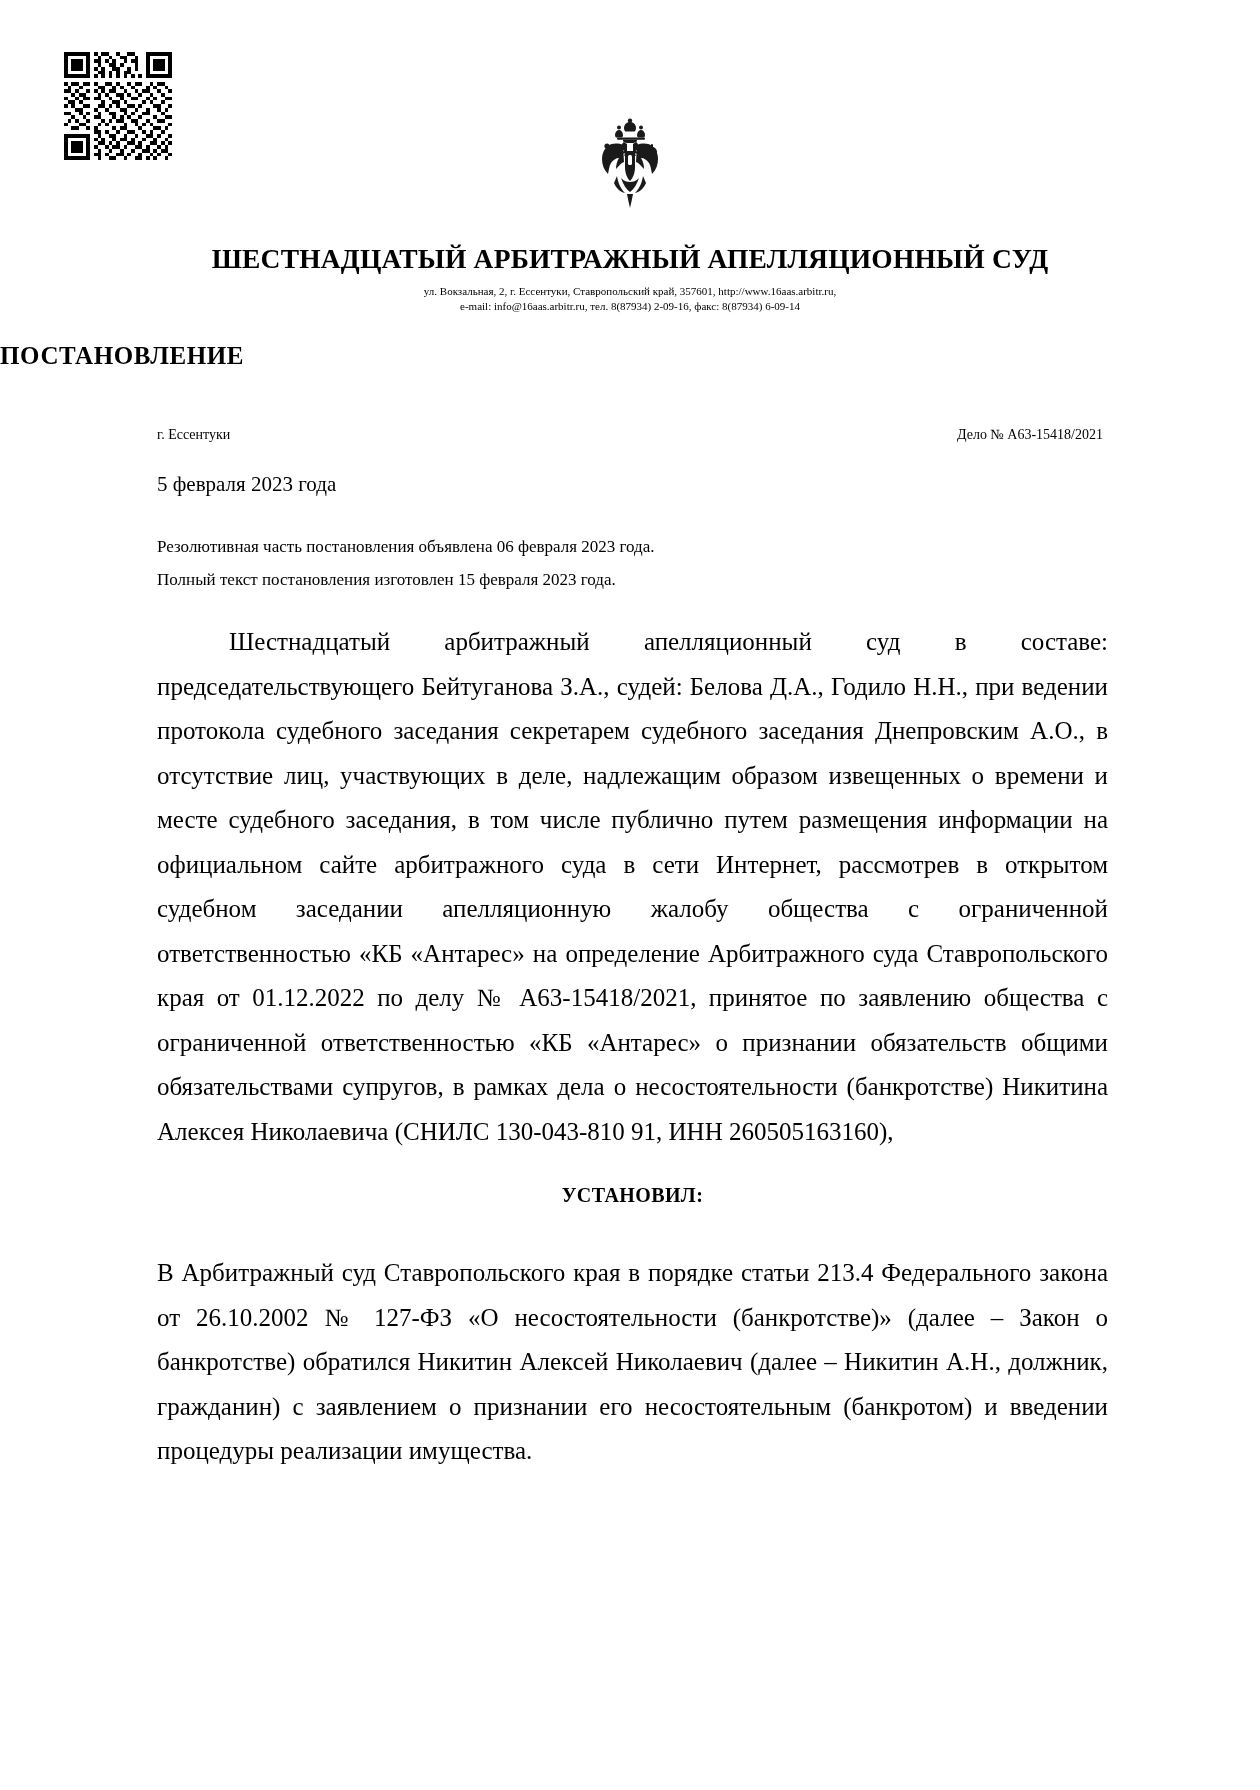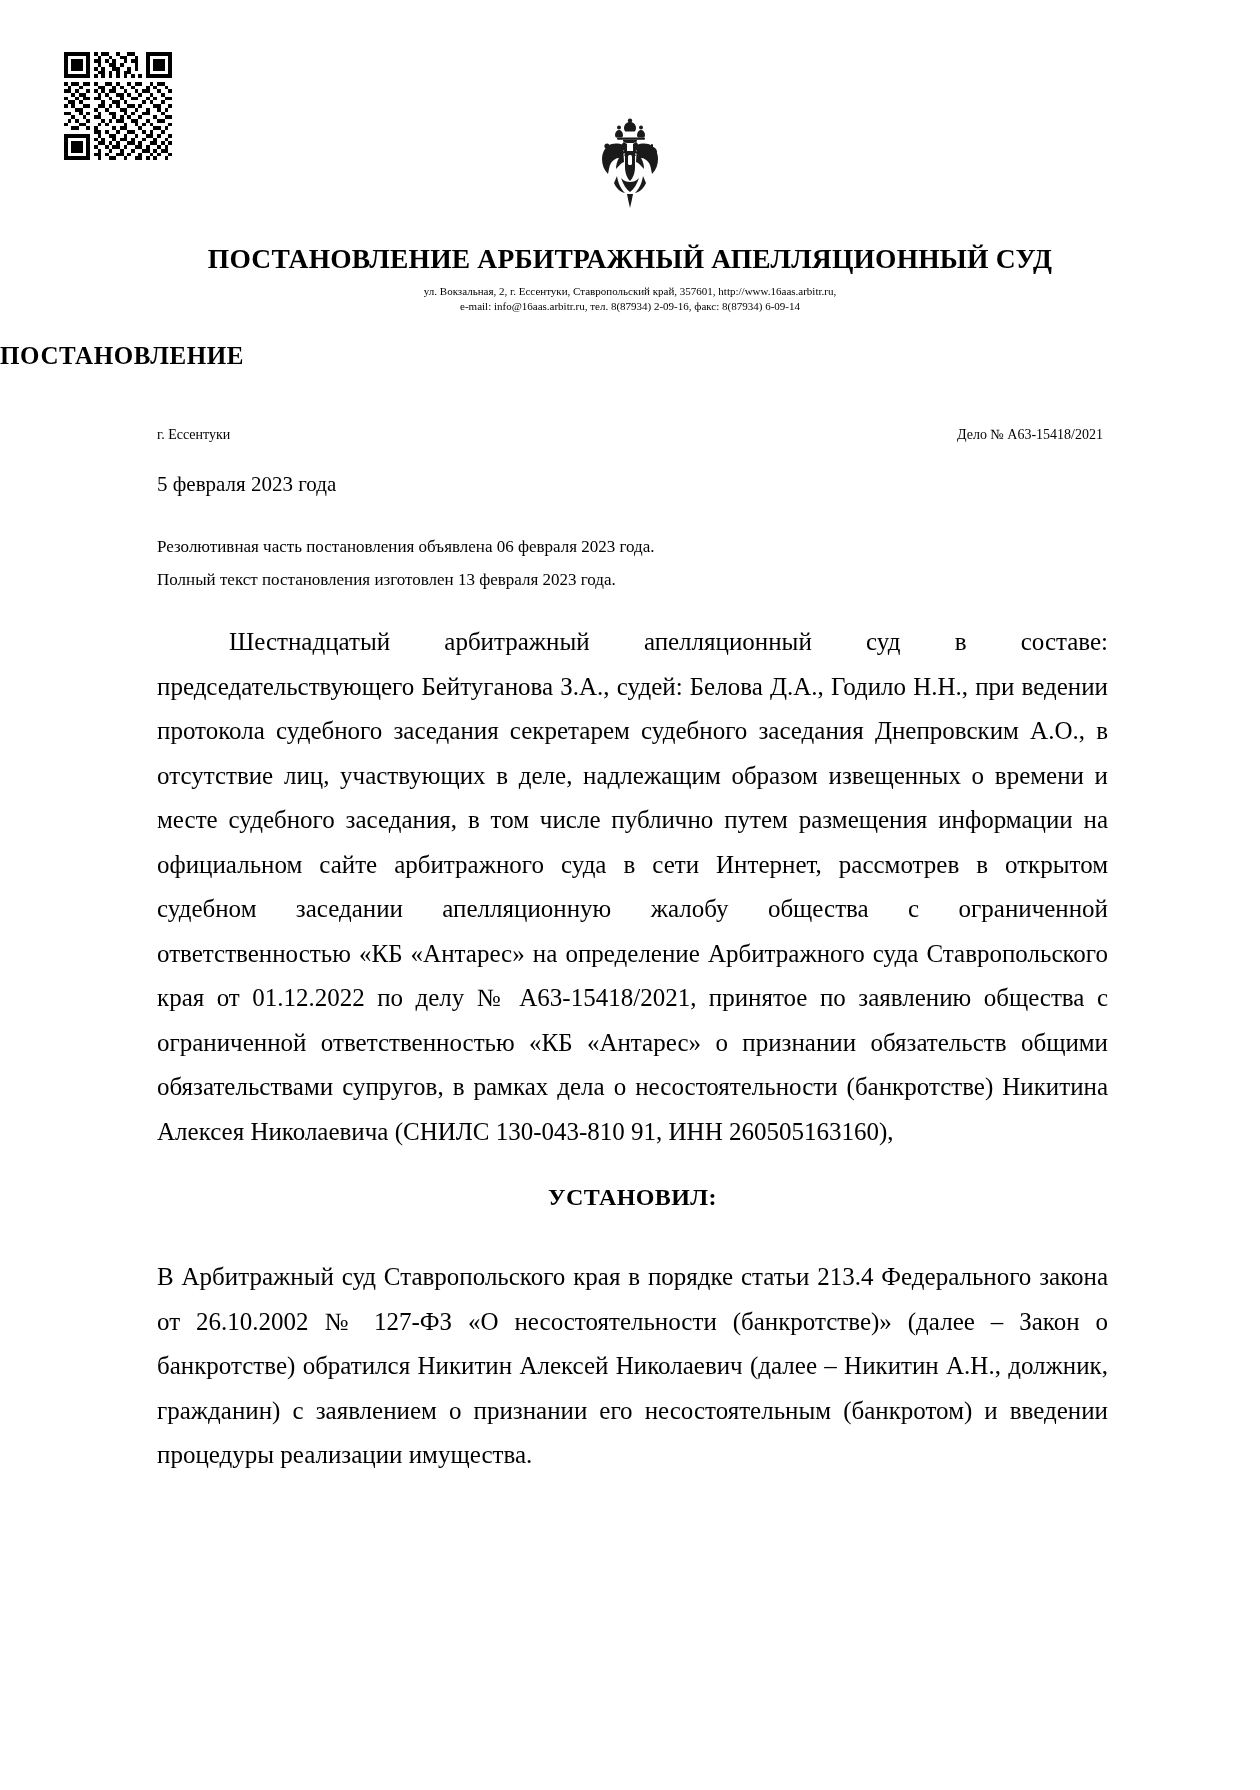--- a/index.html
+++ b/index.html
@@ -119,21 +119,21 @@
     text-align: justify;
     text-justify: inter-word;
     text-indent: 72px;
     hyphens: none;
   }
   p.just.no-indent { text-indent: 0; }
 
   .ustanovil {
     margin-top: 30px;
     text-align: center;
-    font-size: 24px;
+    font-size: 20px;
     font-weight: bold;
     letter-spacing: 0.4px;
   }
 
   .after-ustanovil {
     margin-top: 44px;
   }
   .after-ustanovil p.just {
     text-indent: 0;
   }
@@ -415,40 +415,40 @@
 
         <path d="M28 60c2 6 5 11 9 14 4-3 7-8 9-14-3 3-6 4-9 4s-6-1-9-4z"></path>
         <path d="M24 58c1 7 4 13 8 17-5-1-9-5-11-10z"></path>
         <path d="M50 58c-1 7-4 13-8 17 5-1 9-5 11-10z"></path>
         <path d="M34 76c1 5 2 10 3 14 1-4 2-9 3-14z"></path>
       </g>
     </svg>
   </div>
 
   <div class="header">
-    <div class="court-name">ПОСТАНОВЛЕНИЕ АРБИТРАЖНЫЙ АПЕЛЛЯЦИОННЫЙ СУД</div>
+    <div class="court-name">ШЕСТНАДЦАТЫЙ АРБИТРАЖНЫЙ АПЕЛЛЯЦИОННЫЙ СУД</div>
     <div class="court-contacts">
       <div>ул. Вокзальная, 2, г. Ессентуки, Ставропольский край, 357601, http://www.16aas.arbitr.ru,</div>
       <div>e-mail: info@16aas.arbitr.ru, тел. 8(87934) 2-09-16, факс: 8(87934) 6-09-14</div>
     </div>
   </div>
 
   <div class="doc-title">ПОСТАНОВЛЕНИЕ</div>
 
   <div class="meta">
     <div class="meta-row">
       <span>г. Ессентуки</span>
       <span>Дело № А63-15418/2021</span>
     </div>
     <div class="meta-date">5 февраля 2023 года</div>
   </div>
 
   <div class="announce">
     <div>Резолютивная часть постановления объявлена 06 февраля 2023 года.</div>
-    <div>Полный текст постановления изготовлен 13 февраля 2023 года.</div>
+    <div>Полный текст постановления изготовлен 15 февраля 2023 года.</div>
   </div>
 
   <div class="body-block">
     <p class="just">Шестнадцатый арбитражный апелляционный суд в составе: председательствующего Бейтуганова З.А., судей: Белова Д.А., Годило Н.Н., при ведении протокола судебного заседания секретарем судебного заседания Днепровским А.О.,  в отсутствие лиц, участвующих в деле, надлежащим образом извещенных о времени и месте судебного заседания, в том числе публично путем размещения информации на официальном сайте арбитражного суда в сети Интернет, рассмотрев в открытом судебном заседании апелляционную жалобу общества с ограниченной ответственностью «КБ «Антарес» на определение Арбитражного суда Ставропольского края от 01.12.2022 по делу № А63-15418/2021, принятое по заявлению общества с ограниченной ответственностью «КБ «Антарес» о признании обязательств общими обязательствами супругов, в рамках дела о несостоятельности (банкротстве) Никитина Алексея Николаевича (СНИЛС 130-043-810 91, ИНН 260505163160),</p>
 
     <div class="ustanovil">УСТАНОВИЛ:</div>
 
     <div class="after-ustanovil">
       <p class="just no-indent">В Арбитражный суд Ставропольского края в порядке статьи 213.4 Федерального закона от 26.10.2002 № 127-ФЗ «О несостоятельности (банкротстве)» (далее – Закон о банкротстве) обратился Никитин Алексей Николаевич (далее – Никитин А.Н., должник, гражданин) с заявлением о признании его несостоятельным (банкротом) и введении процедуры реализации имущества.</p>
     </div>

